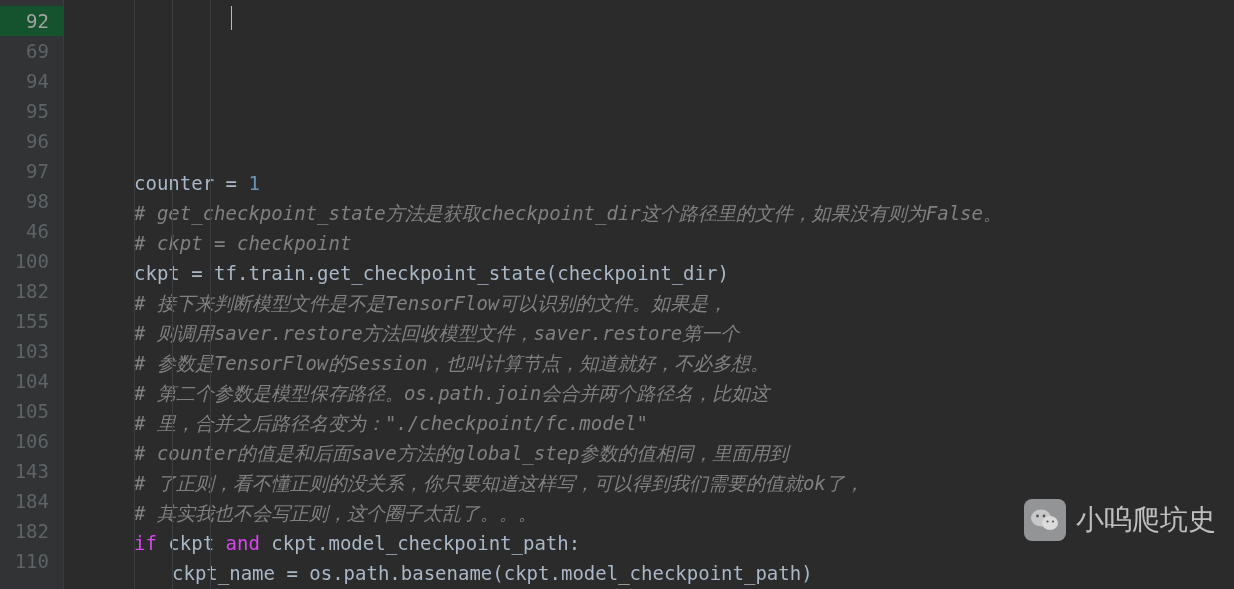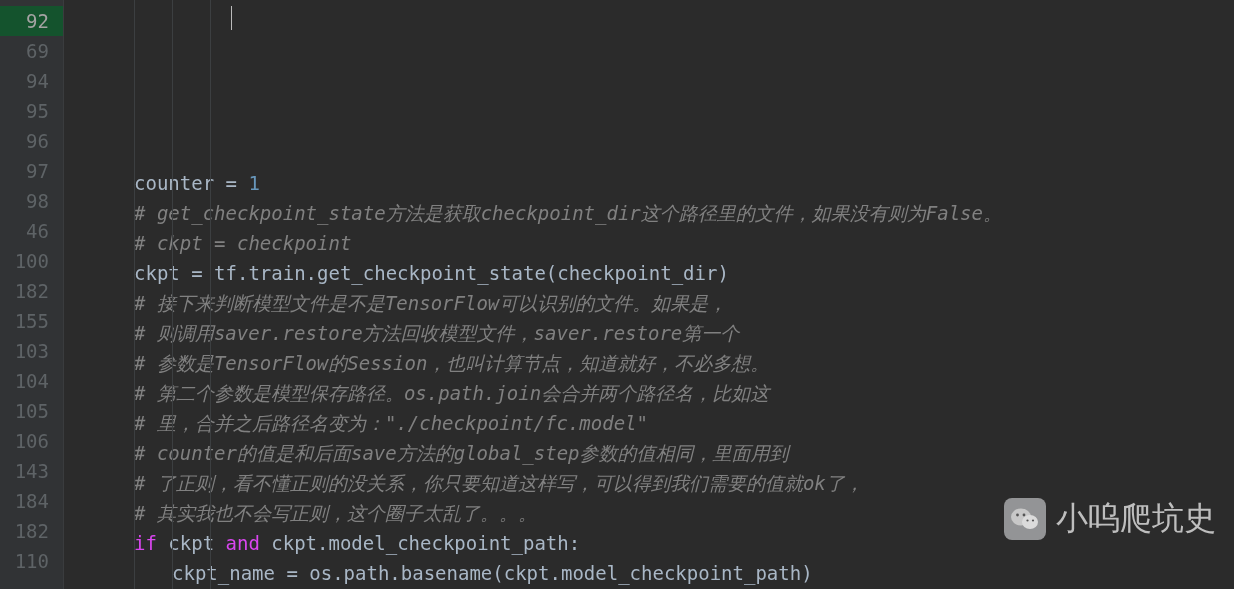--- a/index.html
+++ b/index.html
@@ -74,21 +74,21 @@
 
   .watermark {
     position: absolute;
     right: 18px;
     bottom: 48px;
     display: flex;
     align-items: center;
     gap: 10px;
     font-family: -apple-system, "PingFang SC", "Microsoft YaHei", sans-serif;
     color: #cfcfcf;
-    font-size: 32px;
+    font-size: 28px;
     opacity: 0.9;
     pointer-events: none;
   }
   .wm-icon {
     width: 42px; height: 42px;
     border-radius: 8px;
     background: #9fa0a2;
     display: flex;
     align-items: center; justify-content: center;
   }

